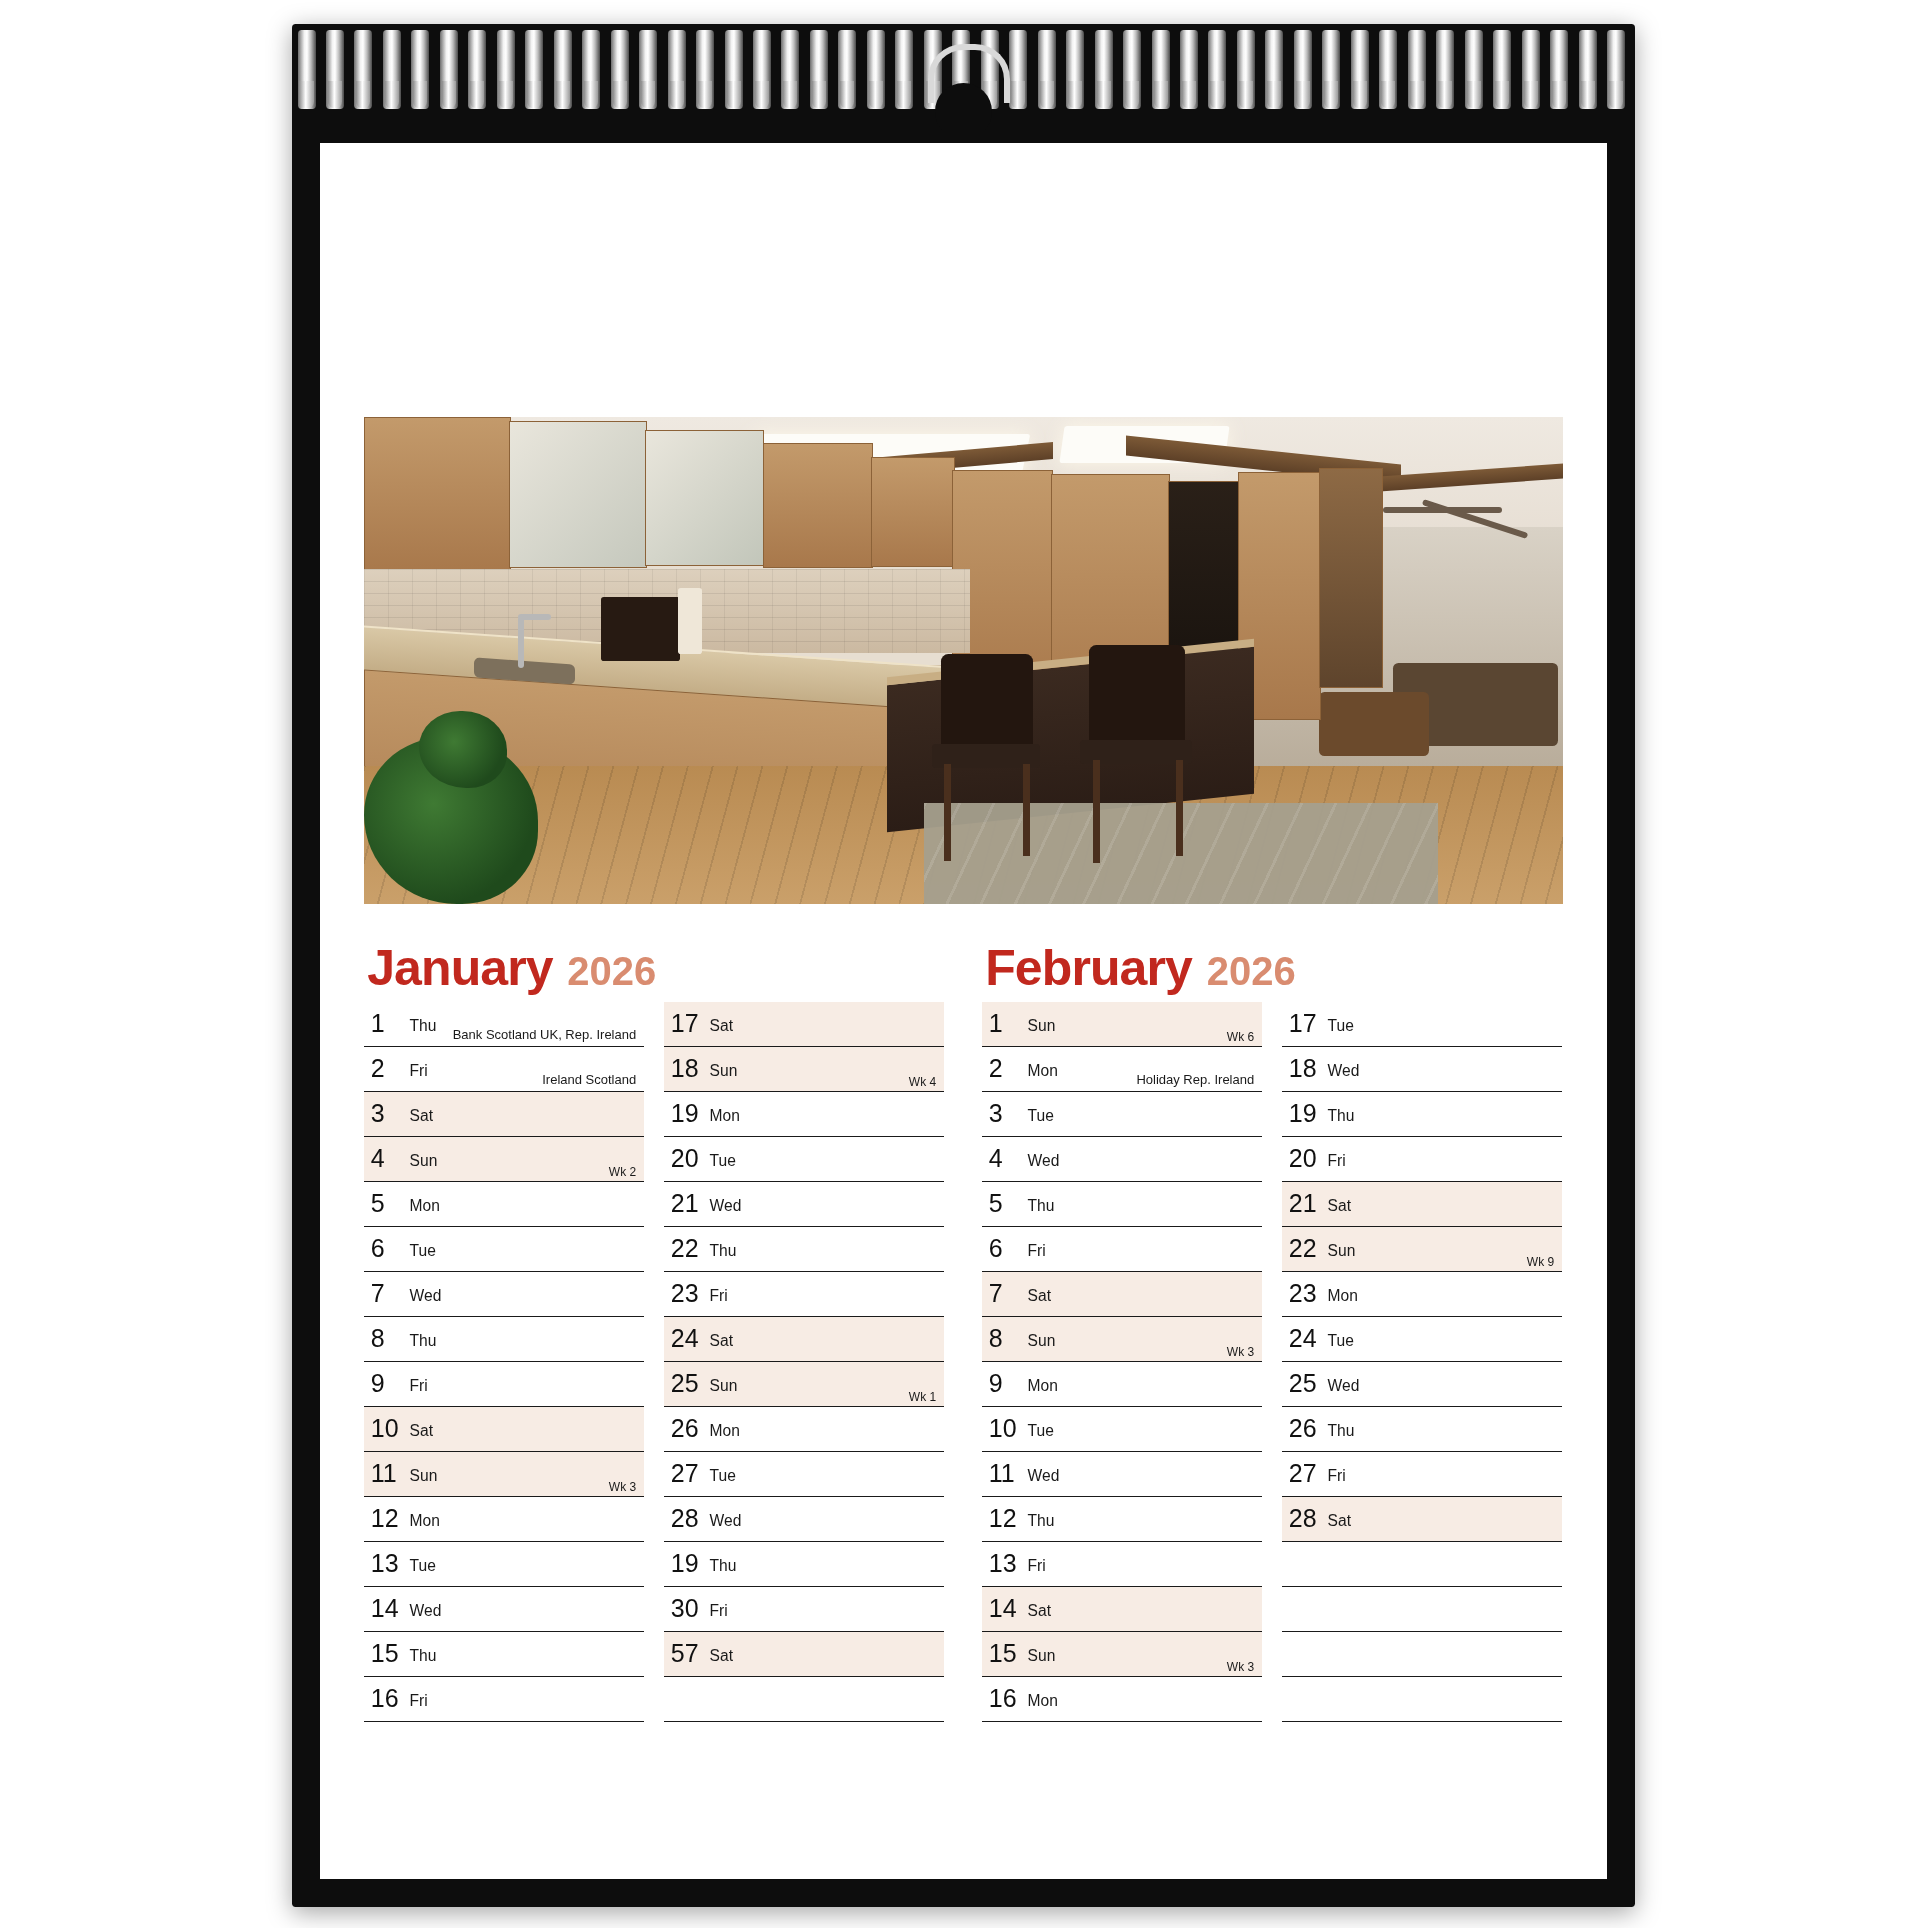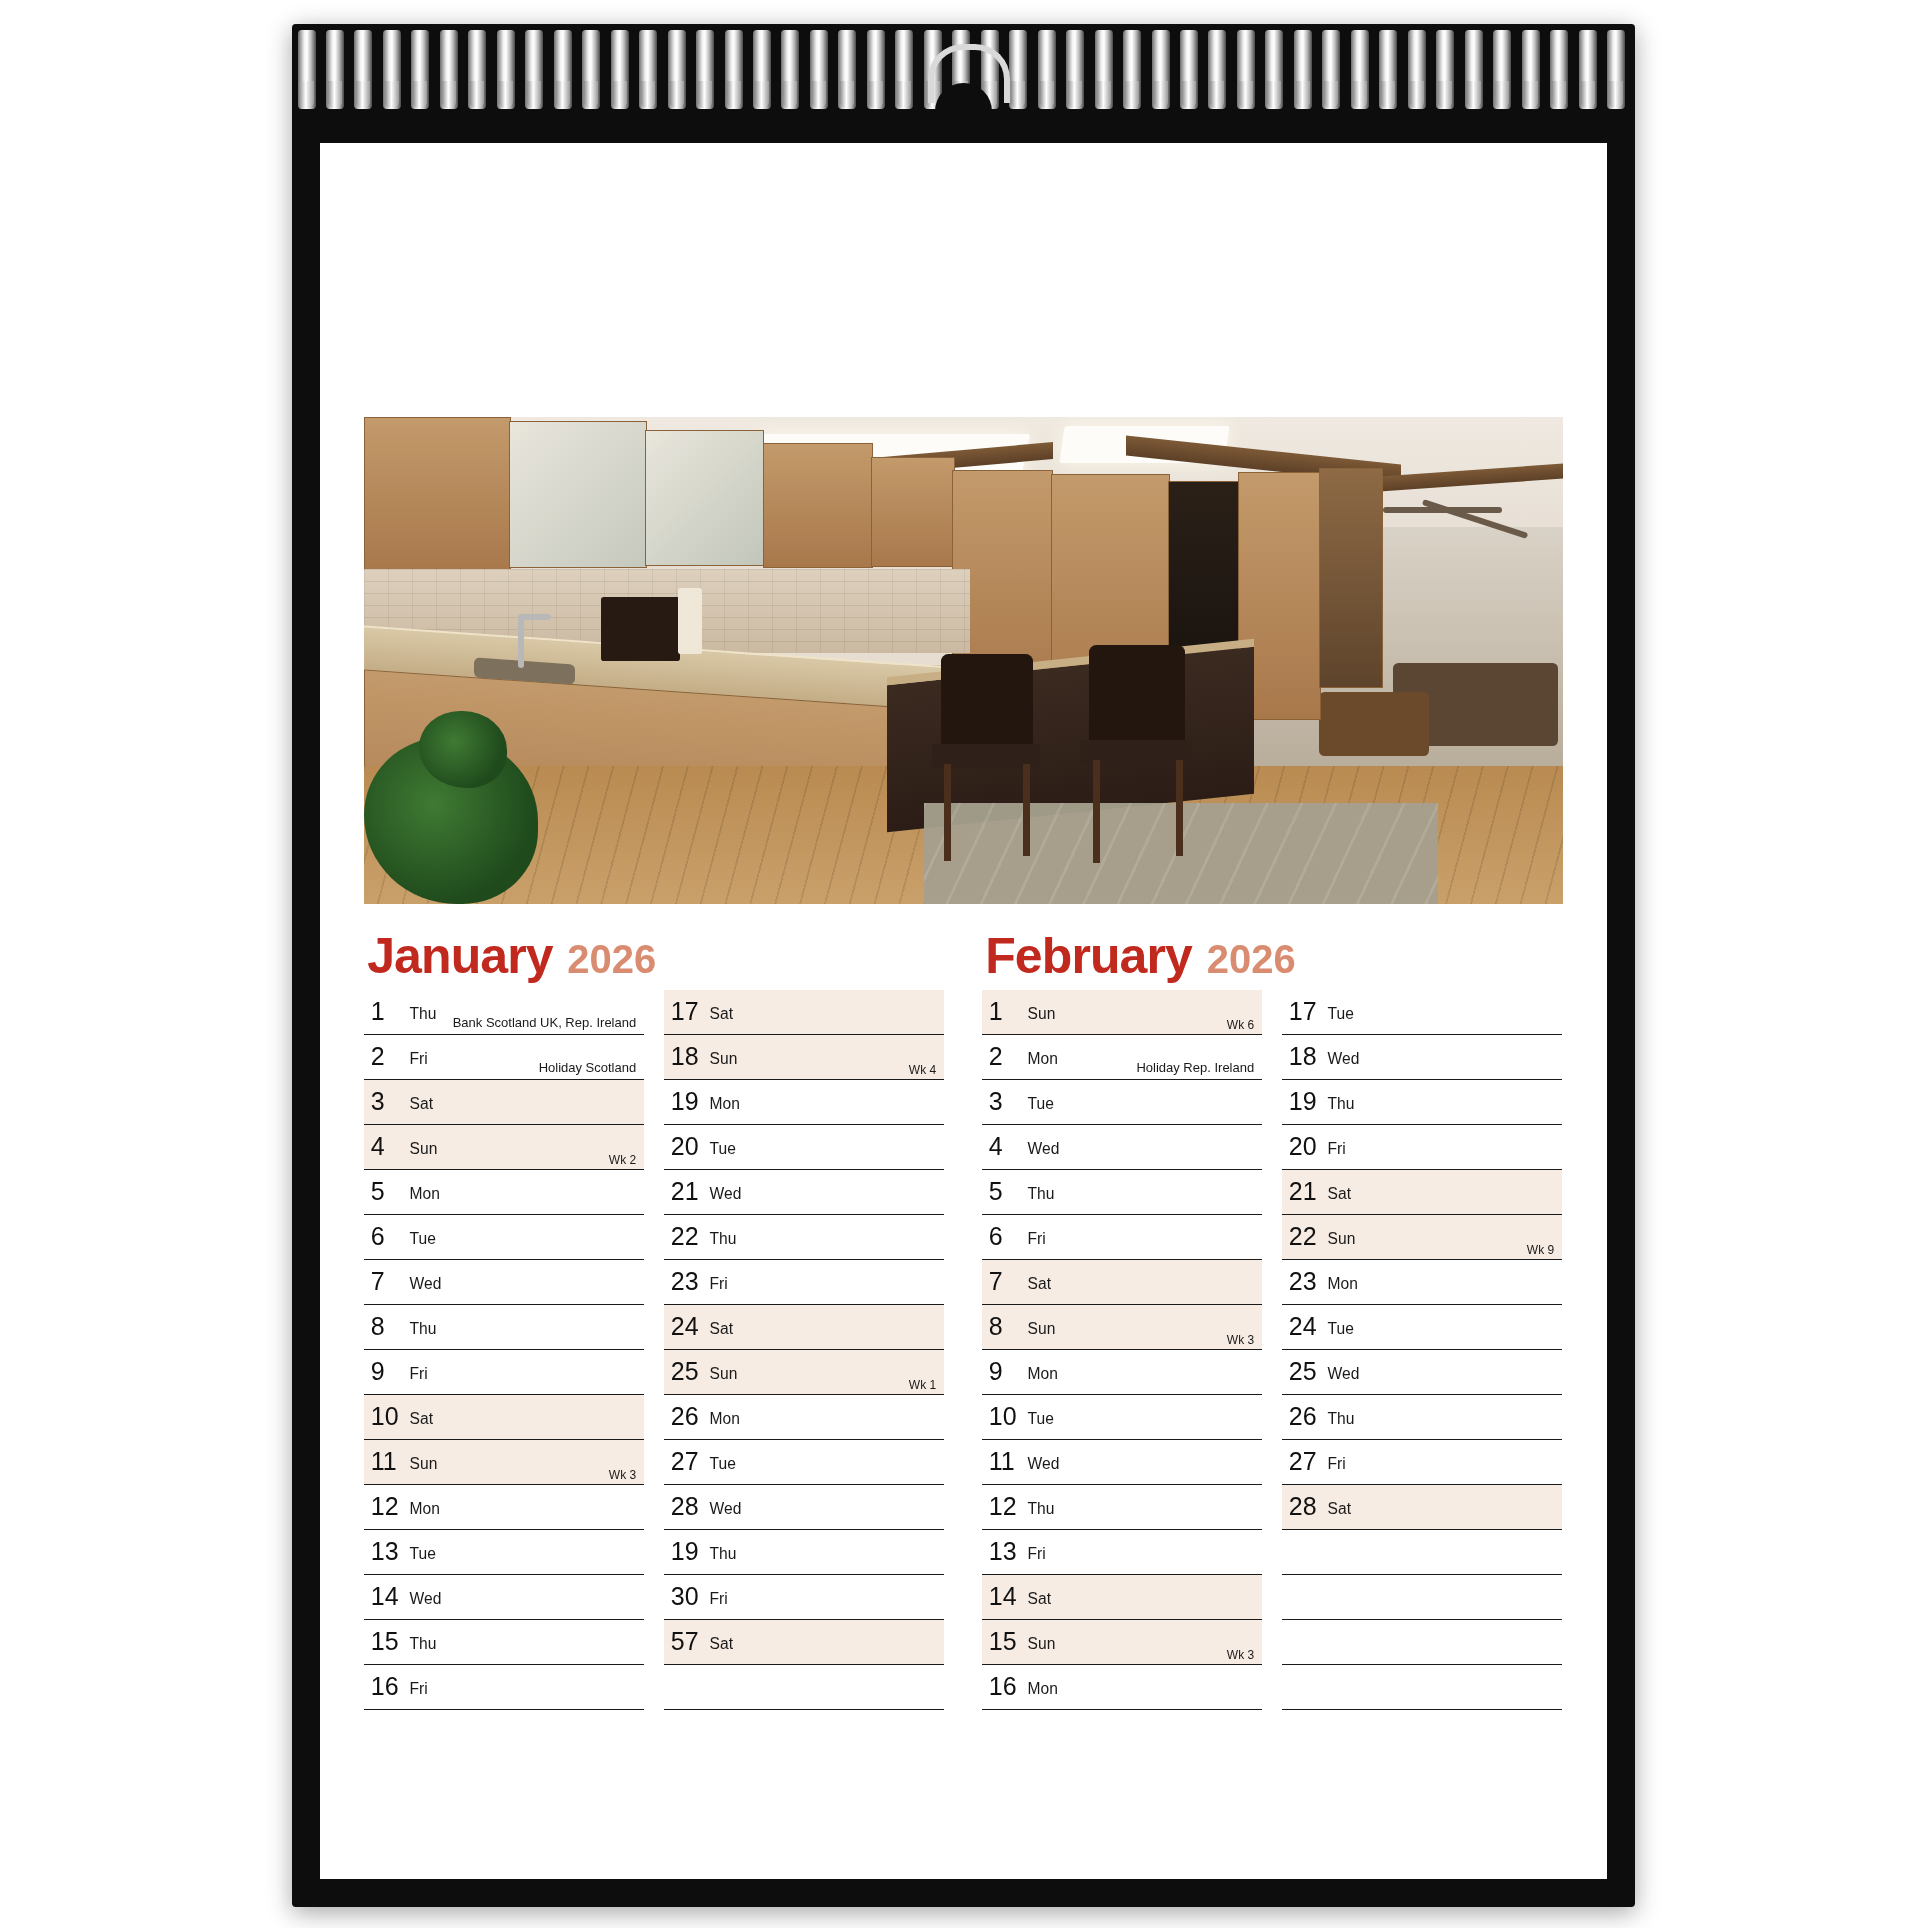--- a/index.html
+++ b/index.html
@@ -189,21 +189,21 @@
 
   
   .months {
     position: absolute;
     left: 44px;
     top: 788px;
     width: 1199px;
     display: flex;
     gap: 37px;
   }
-  .month-block { width: 581px; }
+  .month-block { width: 581px; margin-top: 12px; }
 
   .month-title {
     display: flex;
     align-items: baseline;
     gap: 14.7px;
     margin-bottom: 9.2px;
     padding-left: 3.7px;
   }
   .month-name {
     font-size: 50px;
@@ -399,21 +399,21 @@
             <div class="month-cols">
               <div class="day-col">
                 <div class="day-row">
                   <span class="d-num">1</span>
                   <span class="d-name">Thu</span>
                   <span class="d-note">Bank Scotland UK, Rep. Ireland</span>
                 </div>
                 <div class="day-row">
                   <span class="d-num">2</span>
                   <span class="d-name">Fri</span>
-                  <span class="d-note">Holiday Scotland</span>
+                  <span class="d-note">Ireland Scotland</span>
                 </div>
                 <div class="day-row weekend">
                   <span class="d-num">3</span>
                   <span class="d-name">Sat</span>
                 </div>
                 <div class="day-row weekend">
                   <span class="d-num">4</span>
                   <span class="d-name">Sun</span>
                   <span class="d-wk">Wk 2</span>
                 </div>

